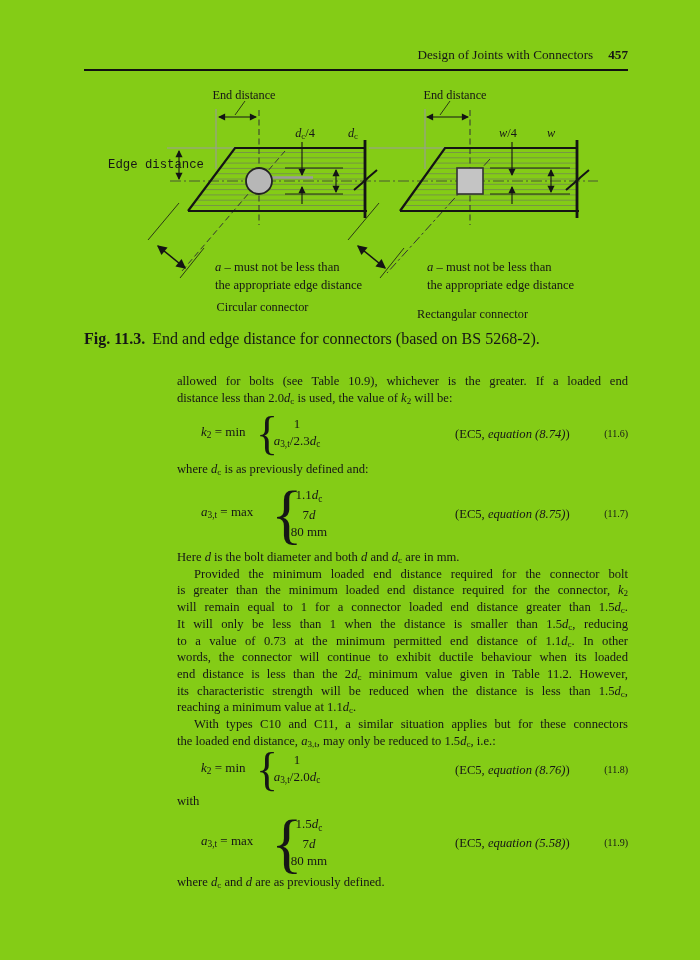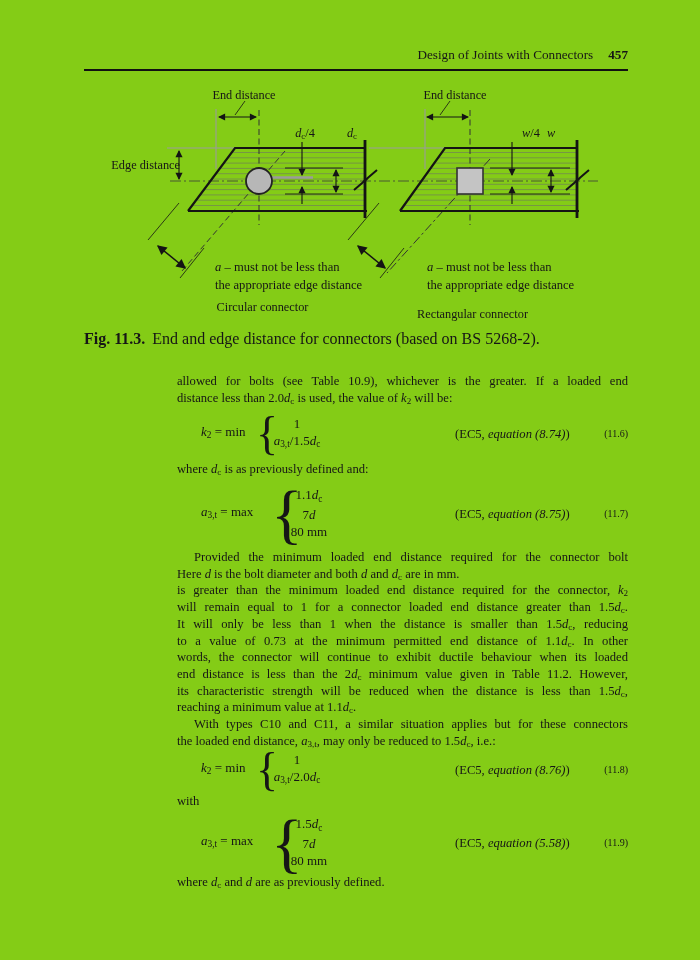--- a/index.html
+++ b/index.html
@@ -155,24 +155,24 @@
       <line x1="96" y1="193" x2="120" y2="163" stroke-width="0.8"></line>
       <line x1="74" y1="161" x2="101" y2="183" stroke-width="1.5" marker-start="url(#ah)" marker-end="url(#ah)"></line>
       <line x1="264" y1="155" x2="295" y2="118" stroke-width="0.8"></line>
       <line x1="296" y1="193" x2="320" y2="163" stroke-width="0.8"></line>
       <line x1="274" y1="161" x2="301" y2="183" stroke-width="1.5" marker-start="url(#ah)" marker-end="url(#ah)"></line>
     </g>
   </svg>
 
   <div class="flab c" style="left:194px; top:88px; width:100px;">End distance</div>
   <div class="flab c" style="left:400px; top:88px; width:110px;">End distance</div>
-  <div class="flab r" style="left:100px; top:158px; width:80px;">Edge distance</div>
+  <div class="flab r" style="left:108px; top:158px; width:80px;font-family:Liberation Mono, monospace;">Edge distance</div>
   <div class="flab c" style="left:280px; top:126px; width:50px;"><span class="i">d</span><span class="sub">c</span><span>/4</span></div>
-  <div class="flab c" style="left:315px; top:126px; width:42px;text-align:right;"><span class="i">d</span><span class="sub">c</span></div>
-  <div class="flab c" style="left:508px; top:126px; width:46px;"><span class="i">w</span><span>/4</span></div>
+  <div class="flab c" style="left:332px; top:126px; width:42px;"><span class="i">d</span><span class="sub">c</span></div>
+  <div class="flab c" style="left:485px; top:126px; width:46px;"><span class="i">w</span><span>/4</span></div>
   <div class="flab c" style="left:532px; top:126px; width:38px;"><span class="i">w</span></div>
 
   <div class="anote" style="left:215px; top:259px;">
     <div><span class="i">a</span><span> – must not be less than</span></div>
     <div>the appropriate edge distance</div>
   </div>
   <div class="anote" style="left:427px; top:259px;">
     <div><span class="i">a</span><span> – must not be less than</span></div>
     <div>the appropriate edge distance</div>
   </div>
@@ -186,42 +186,42 @@
 
   <div class="col">
     <div class="tl jl"><span>allowed for bolts (see Table 10.9), whichever is the greater. If a loaded end</span></div>
     <div class="tl ll"><span>distance less than 2.0</span><span class="i">d</span><span class="sub">c</span><span> is used, the value of </span><span class="i">k</span><span class="sub">2</span><span> will be:</span></div>
 
     <div class="eq eq2">
       <span class="lhs"><span class="i">k</span><span class="sub">2</span><span> =  min</span></span>
       <span class="brace">{</span>
       <div class="stack">
         <div class="row"><span>1</span></div>
-        <div class="row"><span class="i">a</span><span class="sub">3,t</span><span>/1.5</span><span class="i">d</span><span class="sub">c</span></div>
+        <div class="row"><span class="i">a</span><span class="sub">3,t</span><span>/2.3</span><span class="i">d</span><span class="sub">c</span></div>
       </div>
       <span class="ref"><span>(EC5, </span><span class="i">equation (8.74)</span><span>)</span></span>
       <span class="num">(11.6)</span>
     </div>
 
     <div class="tl ll"><span>where </span><span class="i">d</span><span class="sub">c</span><span> is as previously defined and:</span></div>
 
     <div class="eq eq3">
       <span class="lhs"><span class="i">a</span><span class="sub">3,t</span><span> =  max</span></span>
       <span class="brace">{</span>
       <div class="stack">
         <div class="row"><span>1.1</span><span class="i">d</span><span class="sub">c</span></div>
         <div class="row"><span>7</span><span class="i">d</span></div>
         <div class="row"><span>80 mm</span></div>
       </div>
       <span class="ref"><span>(EC5, </span><span class="i">equation (8.75)</span><span>)</span></span>
       <span class="num">(11.7)</span>
     </div>
 
+    <div class="tl ll"><span>Here </span><span class="i">d</span><span> is the bolt diameter and both </span><span class="i">d</span><span> and </span><span class="i">d</span><span class="sub">c</span><span> are in mm.</span></div>
     <div class="tl jl ind"><span>Provided the minimum loaded end distance required for the connector bolt</span></div>
-    <div class="tl ll"><span>Here </span><span class="i">d</span><span> is the bolt diameter and both </span><span class="i">d</span><span> and </span><span class="i">d</span><span class="sub">c</span><span> are in mm.</span></div>
     <div class="tl jl"><span>is greater than the minimum loaded end distance required for the connector, </span><span class="i">k</span><span class="sub">2</span></div>
     <div class="tl jl"><span>will remain equal to 1 for a connector loaded end distance greater than 1.5</span><span class="i">d</span><span class="sub">c</span><span>.</span></div>
     <div class="tl jl"><span>It will only be less than 1 when the distance is smaller than 1.5</span><span class="i">d</span><span class="sub">c</span><span>, reducing</span></div>
     <div class="tl jl"><span>to a value of 0.73 at the minimum permitted end distance of 1.1</span><span class="i">d</span><span class="sub">c</span><span>. In other</span></div>
     <div class="tl jl"><span>words, the connector will continue to exhibit ductile behaviour when its loaded</span></div>
     <div class="tl jl"><span>end distance is less than the 2</span><span class="i">d</span><span class="sub">c</span><span> minimum value given in Table 11.2. However,</span></div>
     <div class="tl jl"><span>its characteristic strength will be reduced when the distance is less than 1.5</span><span class="i">d</span><span class="sub">c</span><span>,</span></div>
     <div class="tl ll"><span>reaching a minimum value at 1.1</span><span class="i">d</span><span class="sub">c</span><span>.</span></div>
     <div class="tl jl ind"><span>With types C10 and C11, a similar situation applies but for these connectors</span></div>
     <div class="tl ll"><span>the loaded end distance, </span><span class="i">a</span><span class="sub">3,t</span><span>, may only be reduced to 1.5</span><span class="i">d</span><span class="sub">c</span><span>, i.e.:</span></div>

